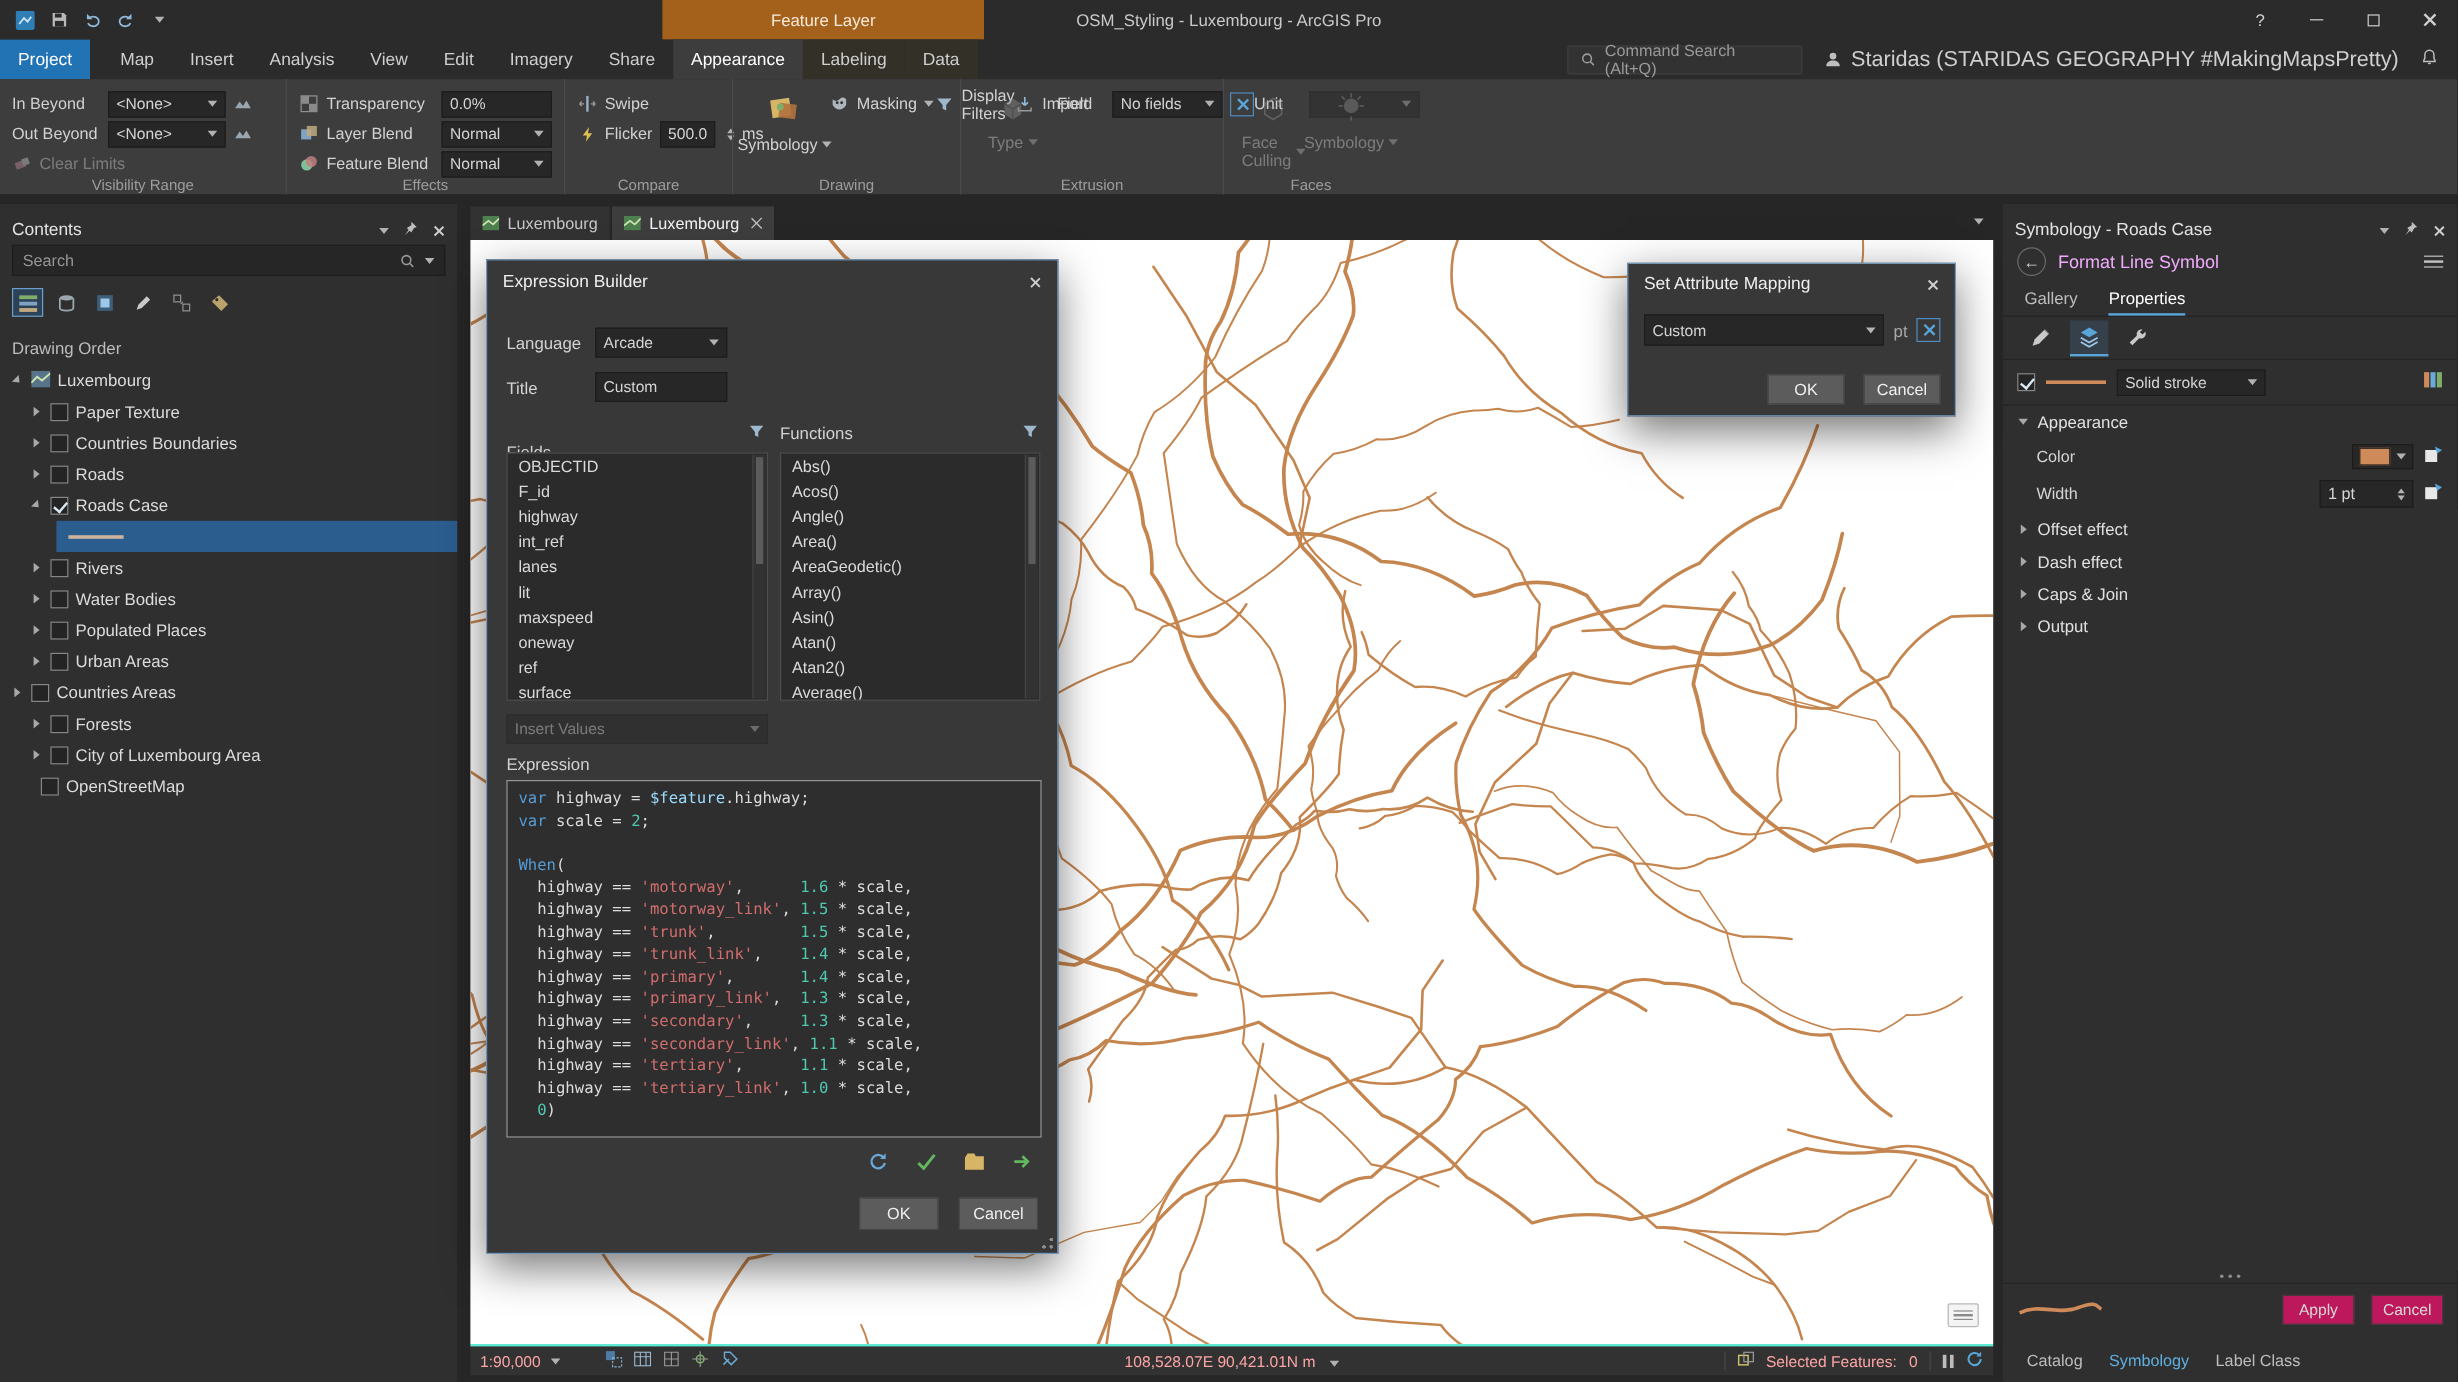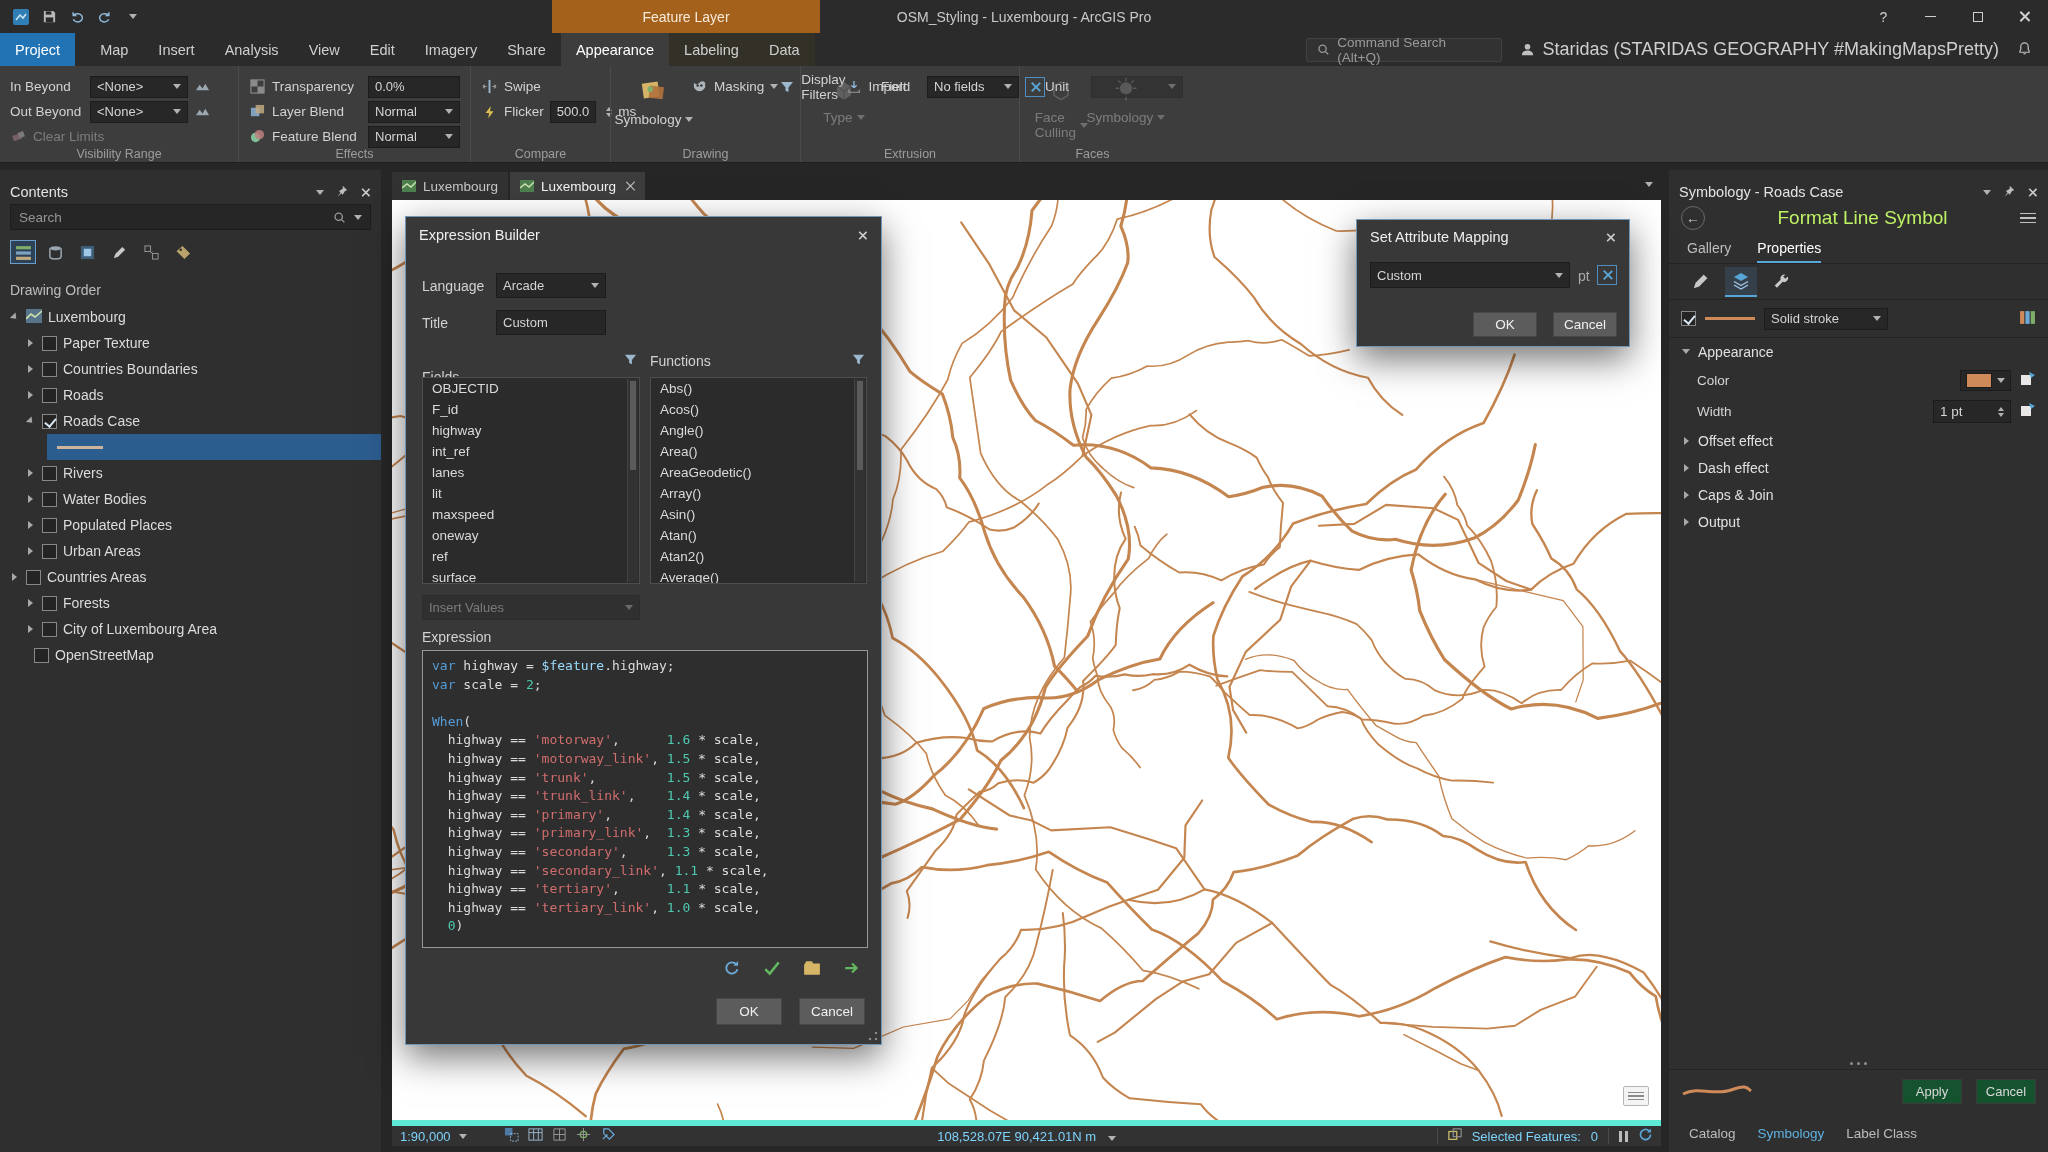--- a/index.html
+++ b/index.html
@@ -98,22 +98,22 @@
   .tabclose{display:none;width:10px;height:10px;position:relative;margin-left:2px}
   .tabclose.show{display:inline-block}
   .tabclose::before,.tabclose::after{content:"";position:absolute;left:4.5px;top:-1px;width:1.4px;height:12px;background:#c9c9c9}
   .tabclose::before{transform:rotate(45deg)}.tabclose::after{transform:rotate(-45deg)}
   .tabcaret{position:absolute;right:8px;bottom:8px}
   .mapcanvas{position:absolute;left:0;right:0;top:30px;bottom:32px;background:#ffffff;overflow:hidden}
   .mapcanvas svg{position:absolute;inset:0;width:100%;height:100%}
   .mapwidget{position:absolute;right:12px;bottom:14px;width:26px;height:20px;background:#f4f4f4;border:1px solid #b5b5b5;
              border-radius:2px;display:flex;flex-direction:column;justify-content:center;gap:2px;padding:0 4px}
   .mapwidget i{display:block;height:1.5px;background:#8a8a8a}
-  .status{position:absolute;left:0;right:0;bottom:6px;height:26px;background:#323232;border-top:6px solid #5eead4;
-          display:flex;align-items:center;padding:0 8px;gap:12px;font-size:13px;color:#7dd3fc}
+  .status{position:absolute;left:0;right:0;bottom:6px;height:26px;background:#323232;border-top:2px solid #5eead4;
+          display:flex;align-items:center;padding:0 8px;gap:12px;font-size:13px;color:#fca5a5}
   .scalebox{display:flex;align-items:center;gap:8px;min-width:92px}
   .sticons{display:flex;align-items:center;gap:9px}
   .coords{position:absolute;left:0;right:0;text-align:center;pointer-events:none}
   .coords span{pointer-events:auto}
   .statusright{margin-left:auto;display:flex;align-items:center;gap:10px}
   .vdiv{width:1px;height:16px;background:#4a4a4a}
   .pause{width:9px;height:11px;border-left:3px solid #bcbcbc;border-right:3px solid #bcbcbc}
 
   
   .dlg{position:absolute;background:#383838;border:1px solid #6f96b8;box-shadow:0 12px 34px rgba(0,0,0,.55);z-index:60}
@@ -133,21 +133,21 @@
   .exprtools{position:absolute;display:flex;gap:22px;align-items:center}
   .grip{position:absolute;right:3px;bottom:3px;width:10px;height:10px;
         background:radial-gradient(circle 1.4px at 2px 8px,#8a8a8a 1.4px,transparent 1.6px),
                    radial-gradient(circle 1.4px at 8px 2px,#8a8a8a 1.4px,transparent 1.6px),
                    radial-gradient(circle 1.4px at 8px 8px,#8a8a8a 1.4px,transparent 1.6px)}
 
   
   .fmtrow{height:36px;display:flex;align-items:center;padding:0 12px;gap:10px}
   .backbtn{width:24px;height:24px;border:1px solid #6a6a6a;border-radius:50%;display:flex;align-items:center;justify-content:center;color:#cfcfcf;font-size:14px}
   .backbtn::before{content:"\2190"}
-  .fmtitle{flex:1;text-align:center;font-size:19px;color:#bef264}
+  .fmtitle{flex:1;font-size:15px;color:#f0abfc}
   .hamb{width:16px;display:flex;flex-direction:column;gap:3px}
   .hamb i{display:block;height:1.6px;background:#c3c3c3}
   .ptabrow{height:28px;display:flex;align-items:flex-end;gap:26px;padding:0 18px;border-bottom:1px solid #242424}
   .ptab2{padding-bottom:5px;font-size:14px;color:#bdbdbd;border-bottom:2px solid transparent}
   .ptab2.active{color:#fff;border-bottom-color:#58a6d8}
   .icontabs{height:36px;display:flex;align-items:center;gap:8px;padding:0 16px;border-bottom:1px solid #242424}
   .itab{width:32px;height:30px;display:flex;align-items:center;justify-content:center;border-bottom:2px solid transparent}
   .itab.active{background:#36404a;border-bottom-color:#58a6d8}
   .layerrow{height:38px;display:flex;align-items:center;gap:9px;padding:0 12px;border-bottom:1px solid #242424}
   .strokeline{width:50px;height:3px;background:#cf8a5a;flex:none}
@@ -160,21 +160,21 @@
   .swatch{width:26px;height:15px;background:#cf8a5a;border:1px solid #1c1c1c}
   .swatchwrap{display:flex;align-items:center;gap:5px;background:#272727;border:1px solid #1c1c1c;padding:2px 5px}
   .widthbox{display:flex;align-items:center;background:#272727;border:1px solid #1c1c1c;height:23px;padding:0 6px;min-width:78px;justify-content:space-between}
   .pbottom{position:absolute;left:0;right:0;bottom:40px}
   .dots{height:12px;display:flex;align-items:center;justify-content:center;gap:4px}
   .dots i{width:3px;height:3px;background:#8c8c8c;border-radius:50%}
   .pdivider{height:1px;background:#242424}
   .previewrow{height:42px;display:flex;align-items:center;padding:0 12px;gap:10px}
   .previewrow svg{flex:none}
   .pbtns{margin-left:auto;display:flex;gap:14px}
-  .pbtn{min-width:60px;height:25px;background:#14532d;color:#d9d9d9;border:1px solid #3b3b3b;font-size:13px;
+  .pbtn{min-width:60px;height:25px;background:#be185d;color:#d9d9d9;border:1px solid #3b3b3b;font-size:13px;
         display:inline-flex;align-items:center;justify-content:center}
   .ptabs{position:absolute;left:0;right:0;bottom:6px;height:26px;display:flex;align-items:center;gap:22px;padding:0 20px;
          font-size:13.5px;color:#bdbdbd;background:#2f2f2f}
   .ptabitem.active{color:#5fb0e0}
 </style>
 </head>
 <body>
 
 <div class="app">
 

